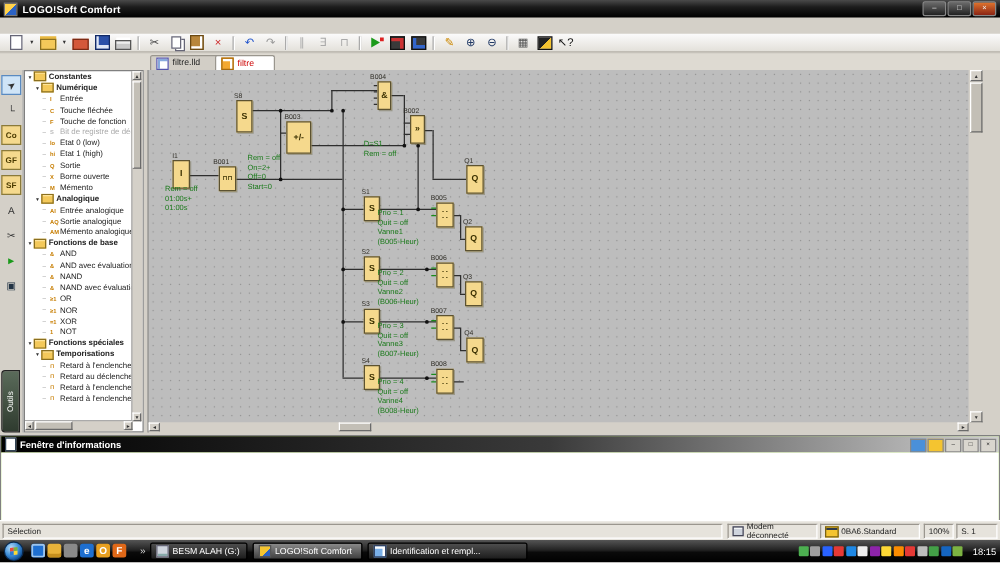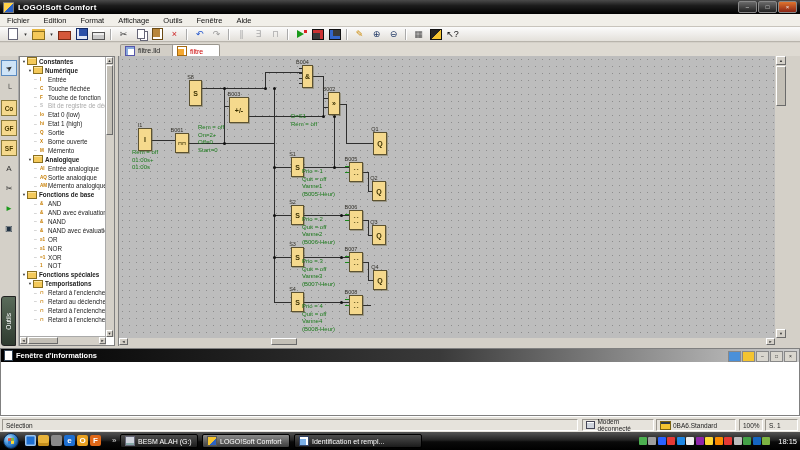--- a/index.html
+++ b/index.html
@@ -85,21 +85,21 @@
   .wire{position:absolute;background:#2e2e2e;}
   .wire.wgreen{background:#1a8a1a;}
   .dot{position:absolute;width:3px;height:3px;background:#111;border-radius:50%;margin:-1px 0 0 -1px;}
   .blk{position:absolute;background:#f5d98d;border:1px solid #5c5230;box-sizing:border-box;
     display:flex;align-items:center;justify-content:center;box-shadow:1px 1px 0 rgba(90,80,40,.35);}
   .blk-glyph{font-size:7px;font-weight:bold;color:#3a3000;white-space:pre-line;line-height:5px;text-align:center;}
   .blk-glyph.small{font-size:5px;}
   .blk-label{position:absolute;width:34px;text-align:center;font-size:5.5px;color:#33312a;margin-left:-10px;margin-top:0;}
   .ann{position:absolute;font-size:6px;line-height:7.6px;color:#1a7a1a;white-space:pre-line;}
   
-  #infowin{position:absolute;left:0;top:348px;width:800px;height:68px;background:#bef264;border:1px solid #808080;box-sizing:border-box;}
+  #infowin{position:absolute;left:0;top:348px;width:800px;height:84px;background:#bef264;border:1px solid #808080;box-sizing:border-box;}
   #info-title{position:absolute;left:0;top:0;right:0;height:13px;
     background:linear-gradient(90deg,#000,#3a3a3a 55%,#cfcfcf);display:flex;align-items:center;}
   #info-title .ititle{color:#fff;font-size:7.5px;font-weight:bold;margin-left:3px;}
   .info-docico{width:7px;height:9px;background:#fff;border:1px solid #345;margin-left:3px;}
   #info-btns{position:absolute;right:2px;top:2px;display:flex;gap:1px;}
   .ibtn{width:11px;height:9px;background:#d9d6ce;border:1px solid #888;font-size:5px;line-height:9px;text-align:center;color:#222;}
   .ibtn.c1{background:#4a90d9;} .ibtn.c2{background:#f4c430;}
   #info-body{position:absolute;left:0;top:13px;right:0;bottom:0;background:#fff;}
   
   #statusbar{position:absolute;left:0;top:416px;width:800px;height:16px;background:#e6e3dc;border-top:1px solid #fff;}
@@ -139,29 +139,20 @@
   <div id="titlebar">
     <span id="title-icon"></span>
     <span id="title-text">LOGO!Soft Comfort</span>
     <div id="win-controls">
         <span class="winbtn minimize-button">–</span>
         <span class="winbtn maximize-button">□</span>
         <span class="winbtn close-button">×</span>
       </div>
   </div>
 
-  <div id="menubar">
-      <span class="menu-item">Fichier</span>
-      <span class="menu-item">Edition</span>
-      <span class="menu-item">Format</span>
-      <span class="menu-item">Affichage</span>
-      <span class="menu-item">Outils</span>
-      <span class="menu-item">Fenêtre</span>
-      <span class="menu-item">Aide</span>
-    </div>
   <div id="toolbar">
       <span class="tbtn i-page"></span>
       <span class="tbtn i-arr">
         <span class="tbg">▾</span>
       </span>
       <span class="tbtn i-folder"></span>
       <span class="tbtn i-arr">
         <span class="tbg">▾</span>
       </span>
       <span class="tbtn i-folder-red"></span>

